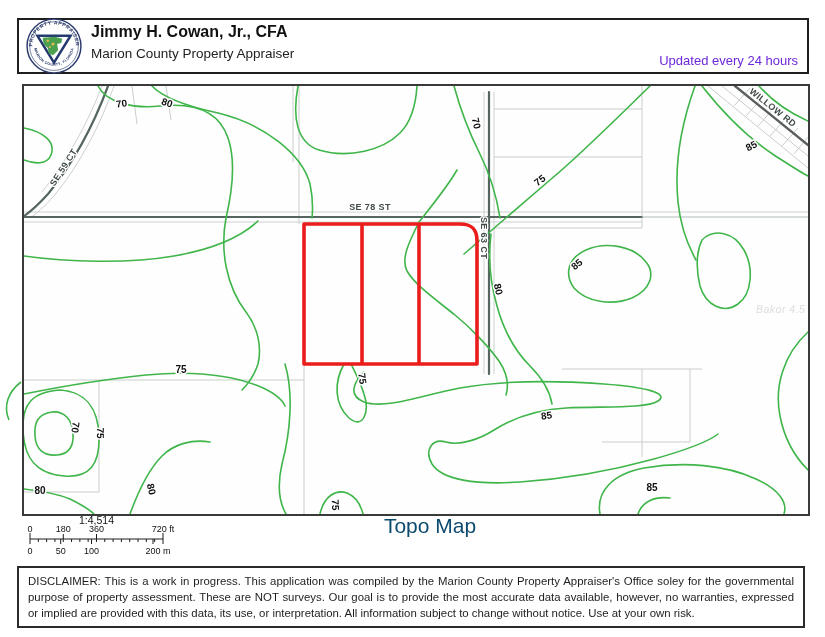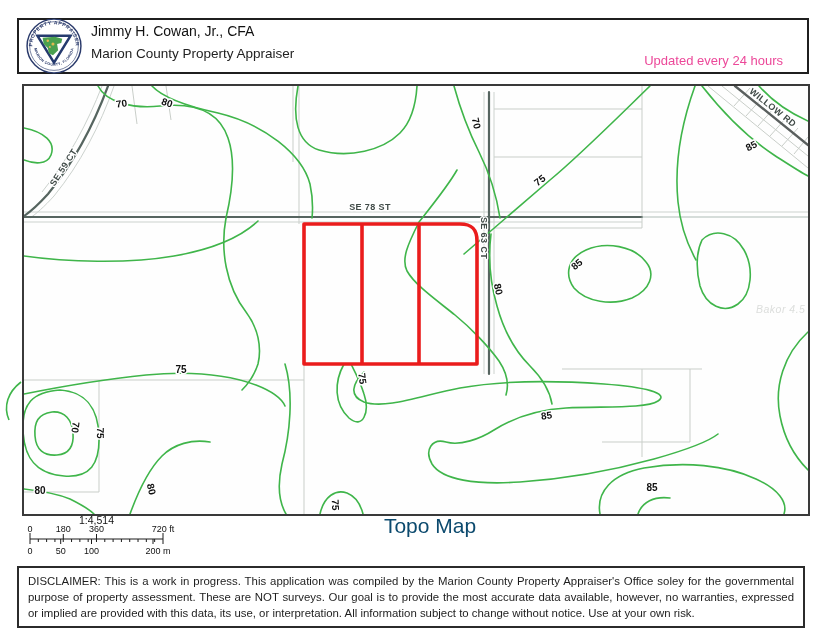--- a/index.html
+++ b/index.html
@@ -3,23 +3,23 @@
 <meta charset="utf-8">
 <style>
   html,body{margin:0;padding:0;background:#ffffff;}
   #page{position:relative;width:825px;height:637px;background:#fff;
         font-family:"Liberation Sans",sans-serif;color:#1a1a1a;overflow:hidden;}
 
   
   #header{position:absolute;left:17px;top:18px;width:788px;height:52px;
           border:2px solid #1f1f1f;background:#fff;}
   #logo{position:absolute;left:6px;top:-4px;width:58px;height:58px;}
-  #hdr-title{position:absolute;left:72px;top:3px;font-size:14px;font-weight:normal;color:#111;}
+  #hdr-title{position:absolute;left:72px;top:3px;font-size:16px;font-weight:bold;color:#111;}
   #hdr-sub{position:absolute;left:72px;top:26px;font-size:13.5px;color:#222;}
-  #hdr-upd{position:absolute;right:24px;bottom:4px;font-size:13px;color:#ec4899;}
+  #hdr-upd{position:absolute;right:9px;bottom:4px;font-size:13px;color:#6d28d9;}
 
   
   #map-frame{position:absolute;left:22px;top:84px;width:784px;height:428px;
              border:2px solid #3a3a3a;box-sizing:content-box;background:#fefefe;}
   #map-frame svg{display:block;}
   .contour-label{font:bold 10px "Liberation Sans",sans-serif;fill:#101010;
                  paint-order:stroke;stroke:#ffffff;stroke-width:3px;stroke-linejoin:round;
                  text-anchor:middle;}
   .road-label{font:bold 9px "Liberation Sans",sans-serif;fill:#414b48;letter-spacing:0.4px;
               paint-order:stroke;stroke:#ffffff;stroke-width:2.5px;stroke-linejoin:round;

